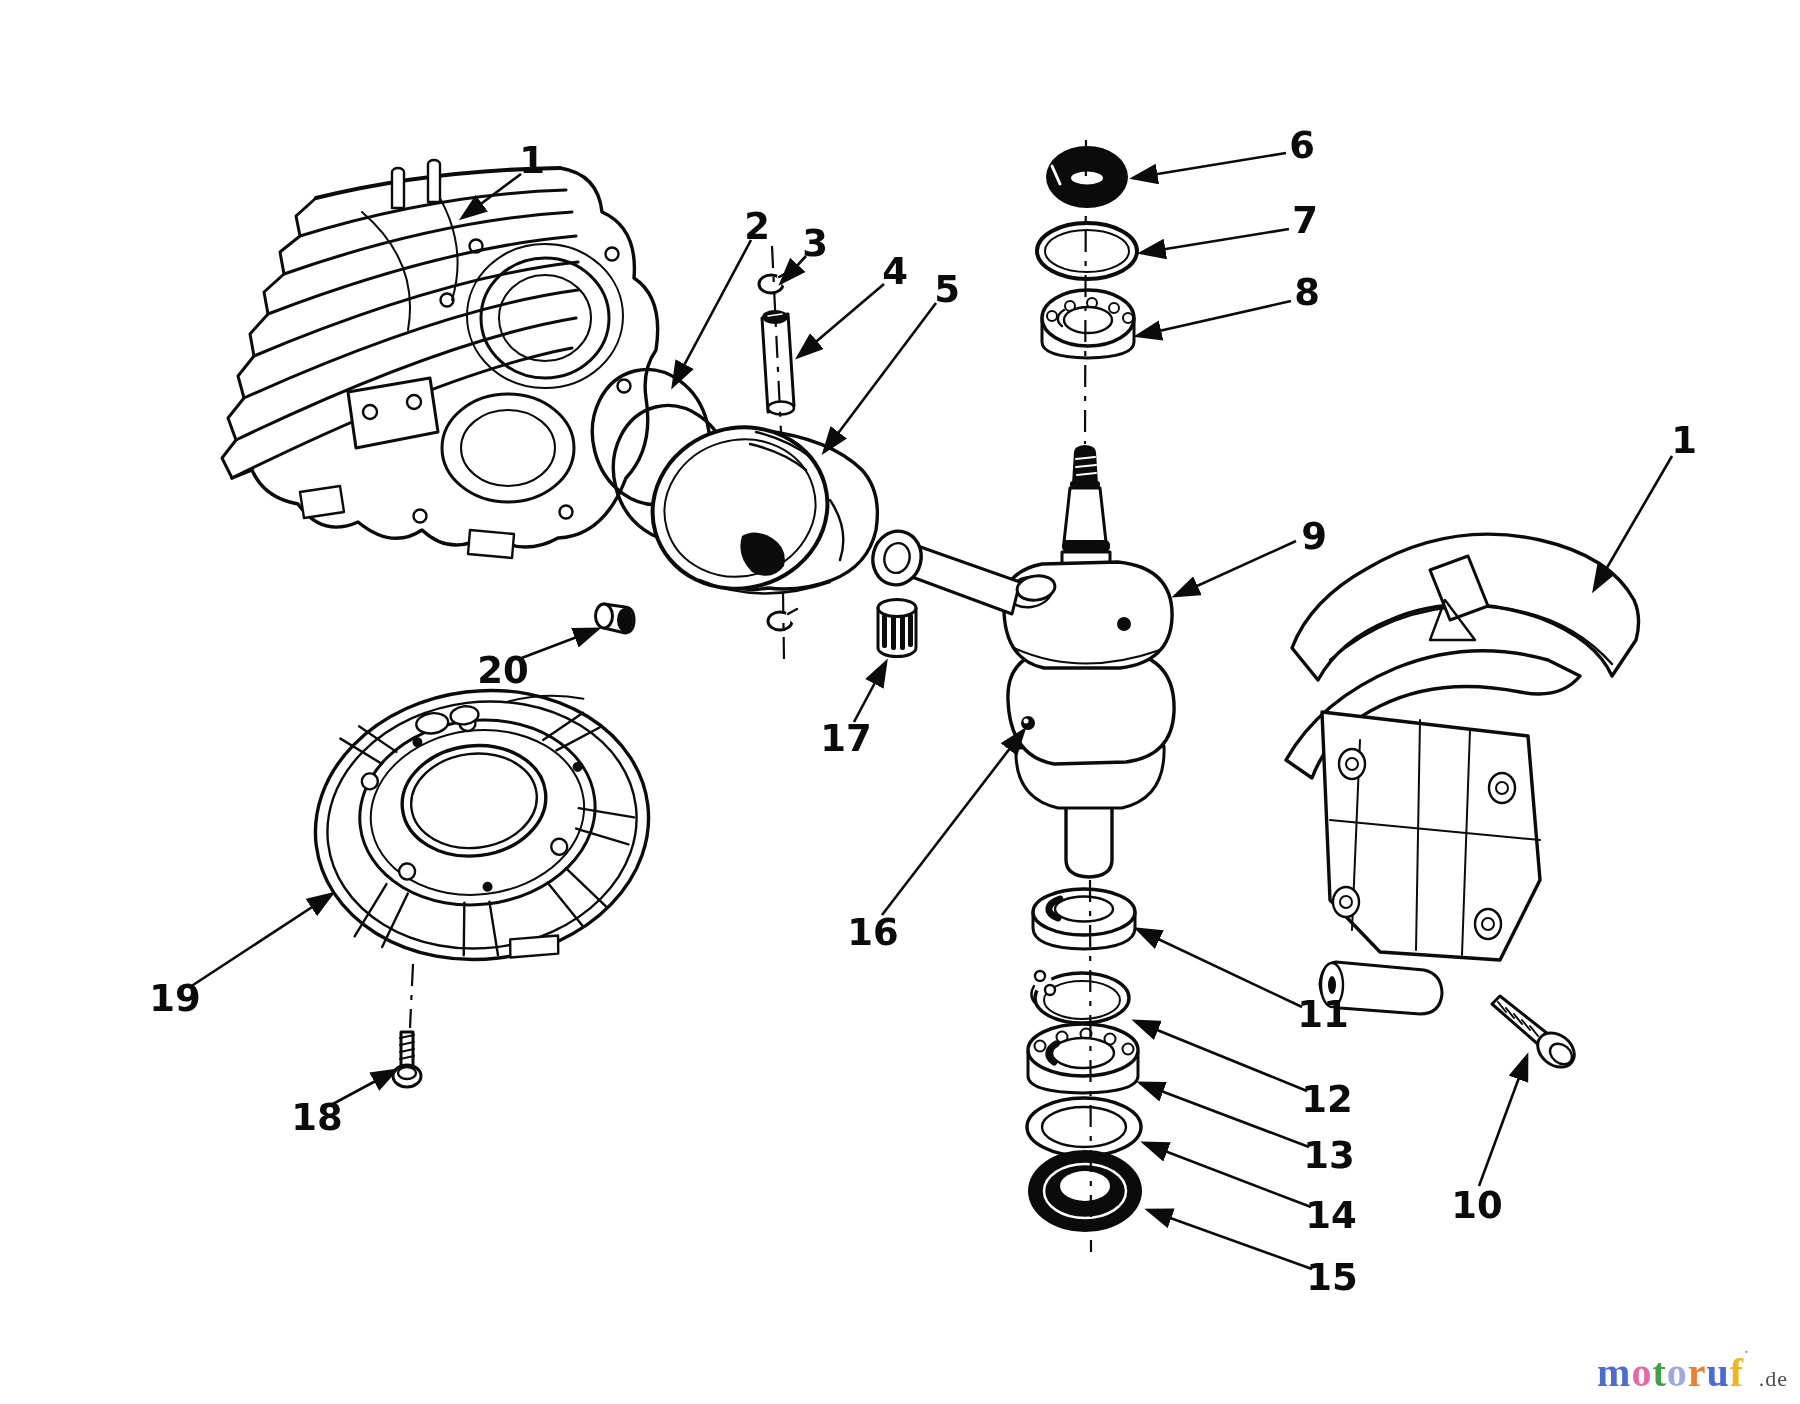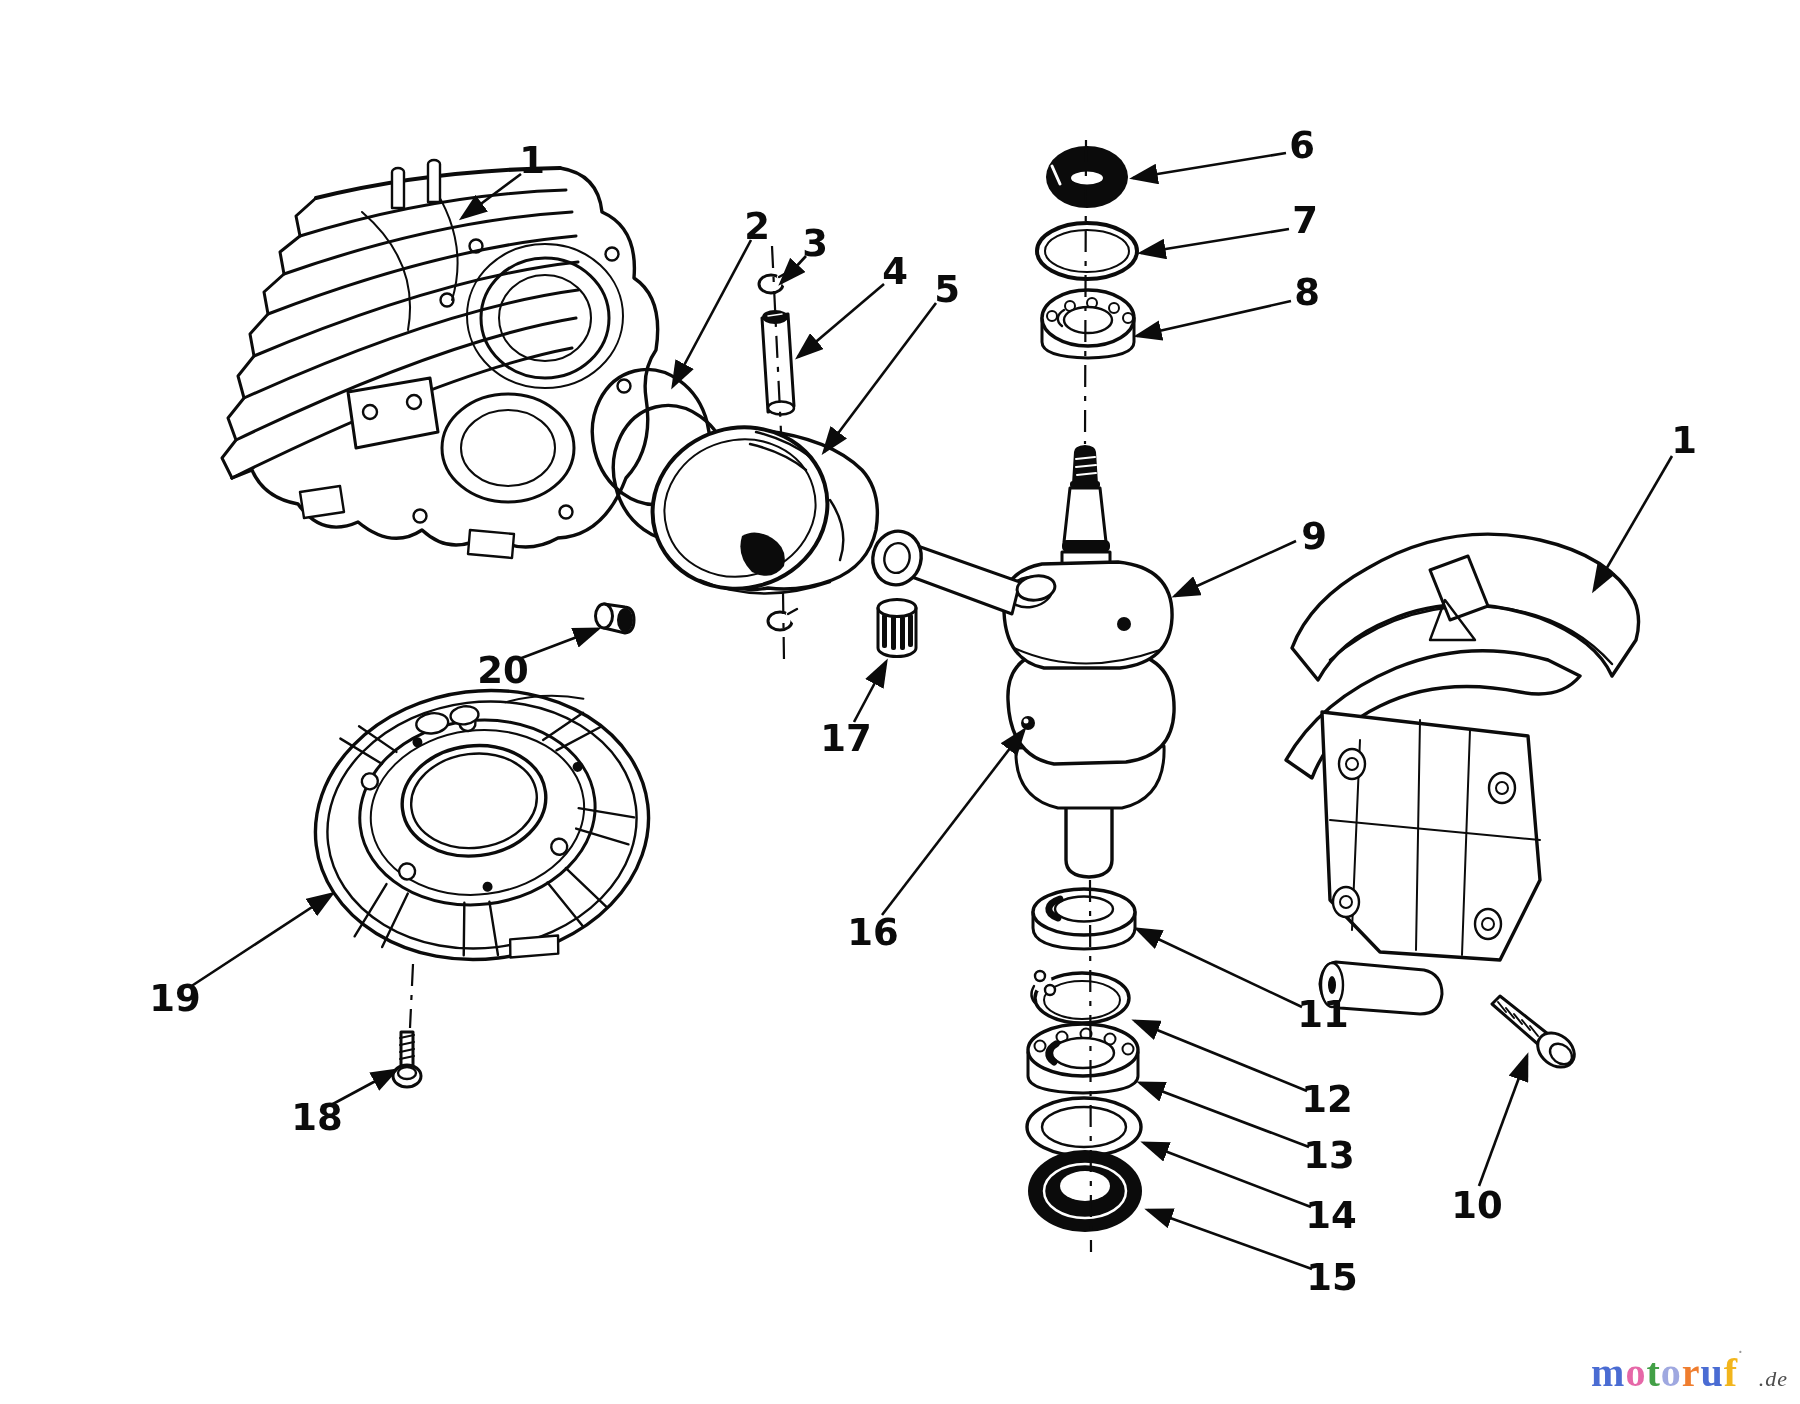--- a/index.html
+++ b/index.html
@@ -14,21 +14,21 @@
   .s25{stroke-width:2.4;}
   .s2{stroke-width:2;}
   .fw{fill:#ffffff;}
   .fb{fill:#0b0b0b;stroke:none;}
   .wln{fill:none;stroke:#ffffff;stroke-linecap:round;}
   .leader{stroke:#0b0b0b;stroke-width:2.6;fill:none;}
   .cline{fill:none;stroke:#0b0b0b;stroke-width:2.2;stroke-dasharray:22 9 5 9;}
   .callout{font-family:"DejaVu Sans",sans-serif;font-weight:700;font-size:37px;fill:#0b0b0b;text-anchor:middle;}
   
   #watermark{position:absolute;right:12px;bottom:8px;font-family:"Liberation Serif","DejaVu Serif",serif;font-weight:700;font-size:40px;letter-spacing:1px;user-select:none;}
-  #watermark .suffix{font-size:22px;font-weight:400;margin-left:15px;font-style:italic;}
+  #watermark .suffix{font-size:22px;font-weight:400;margin-left:9px;}
   #watermark .tm{font-size:14px;vertical-align:top;color:#9a9a9a;}
 </style>
 </head>
 <body>
 
 <div id="stage">
 <svg id="diagram" width="1800" height="1404" viewBox="0 0 1800 1404" xmlns="http://www.w3.org/2000/svg">
   <defs>
     <marker id="arrow" markerWidth="11" markerHeight="8" refX="9.5" refY="4" orient="auto">
       <path d="M0,0 L11,4 L0,8 Z" fill="#0b0b0b"></path>

